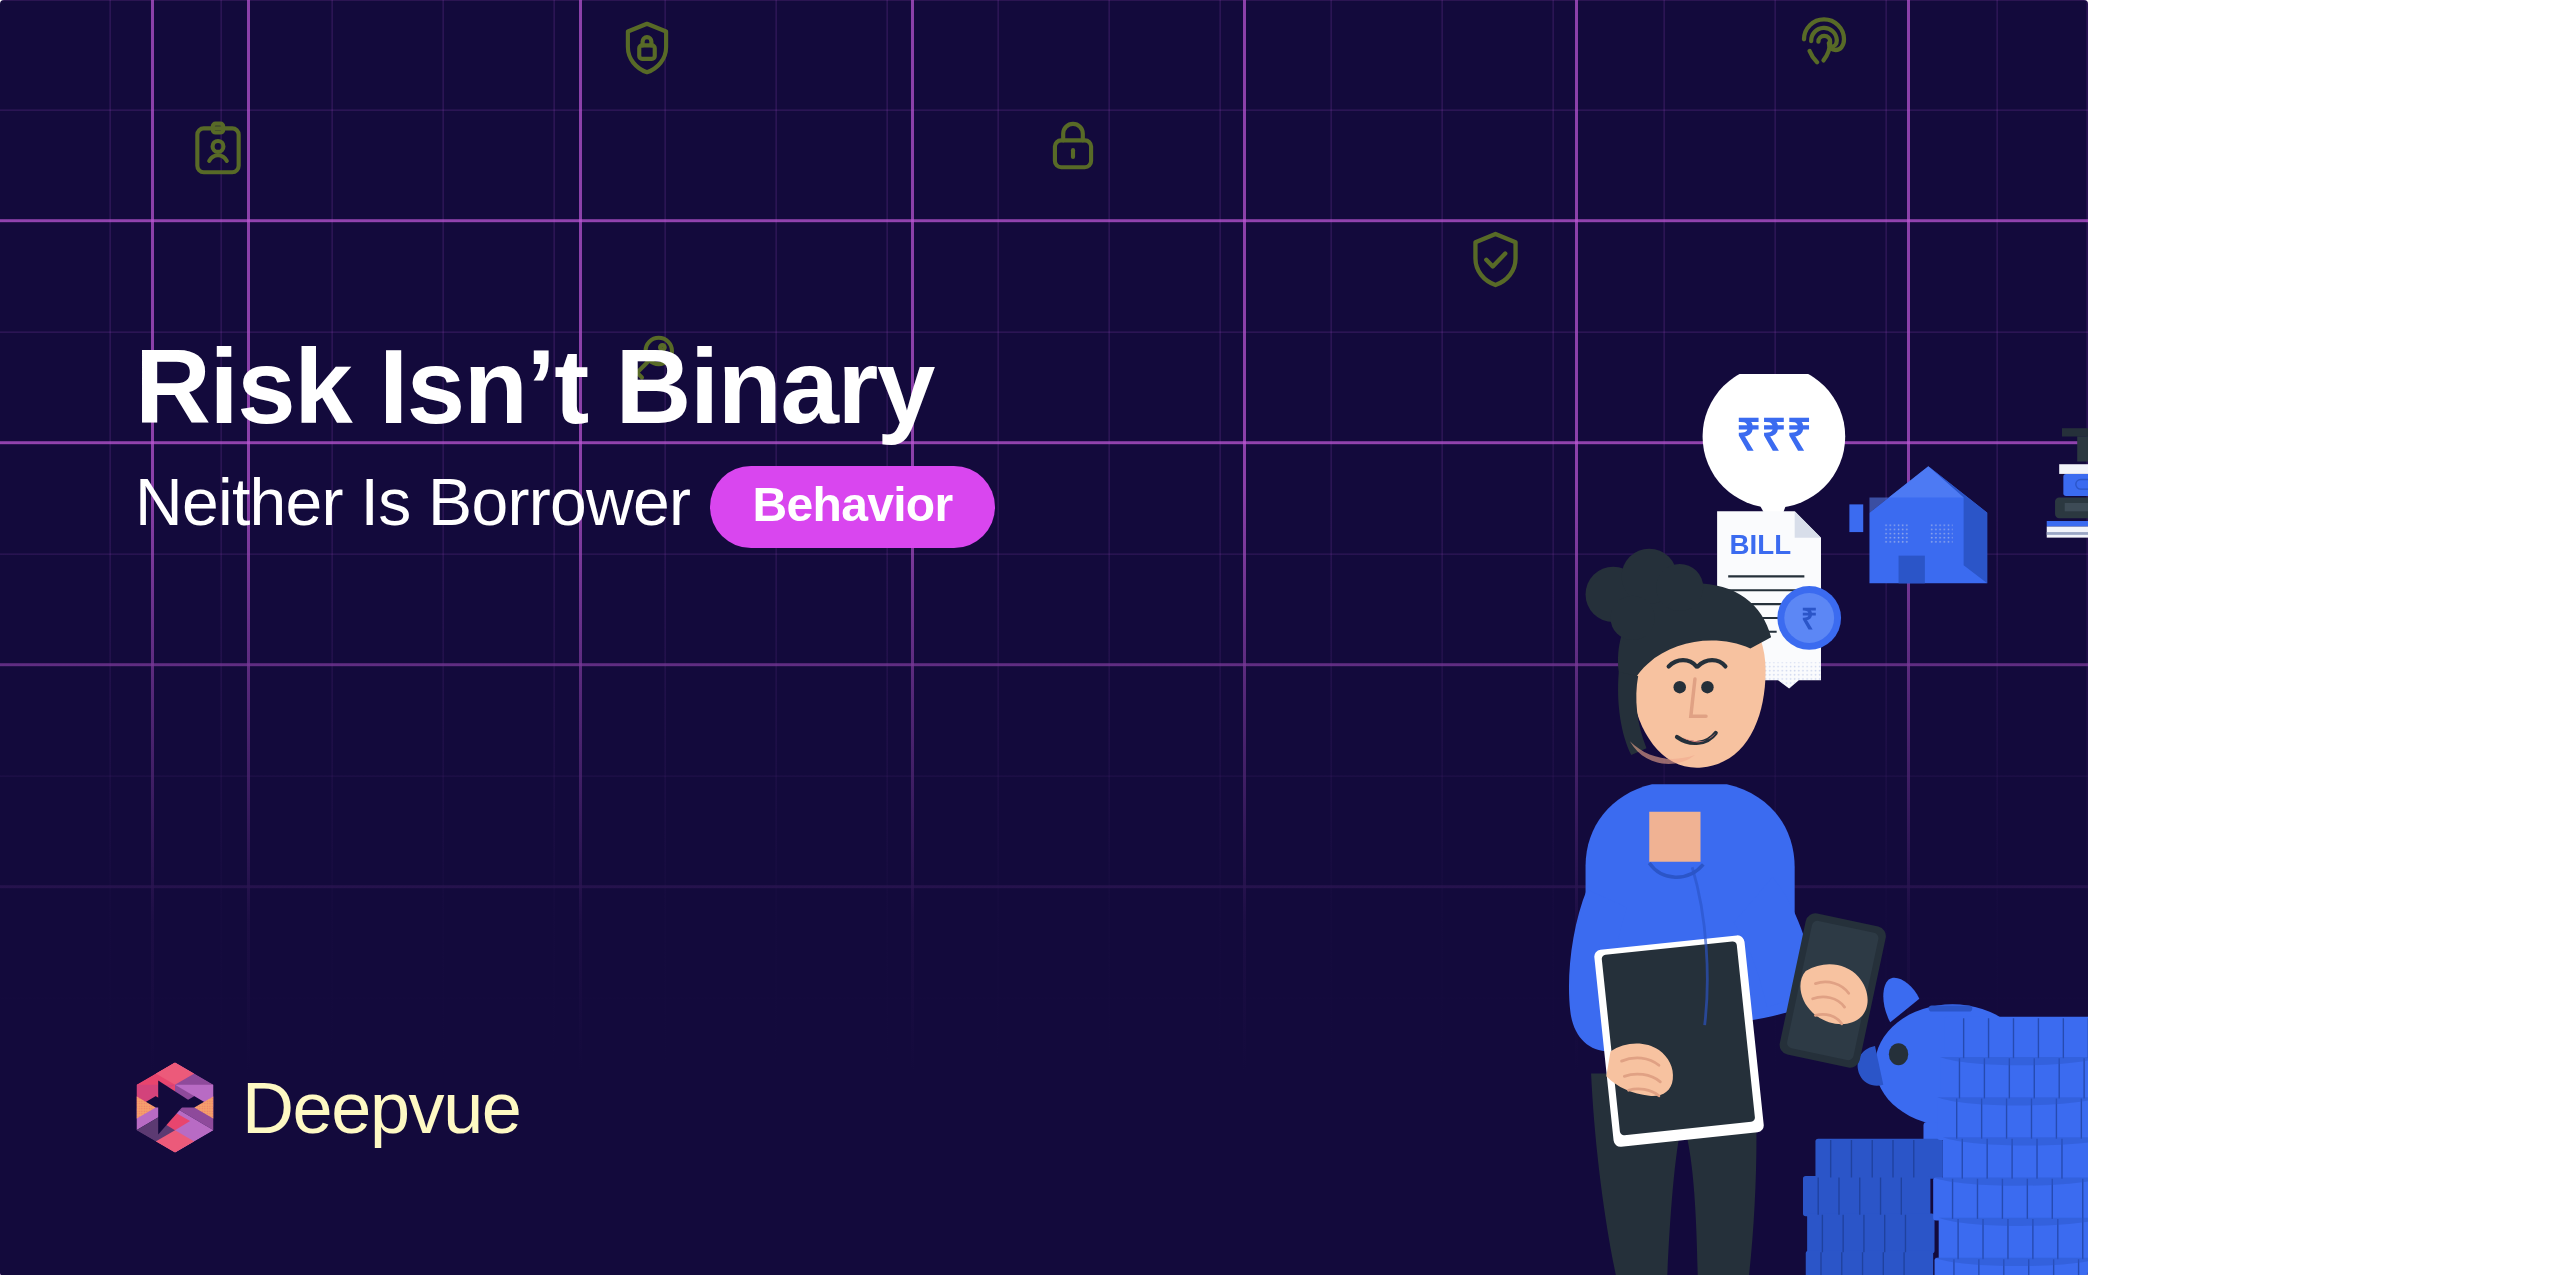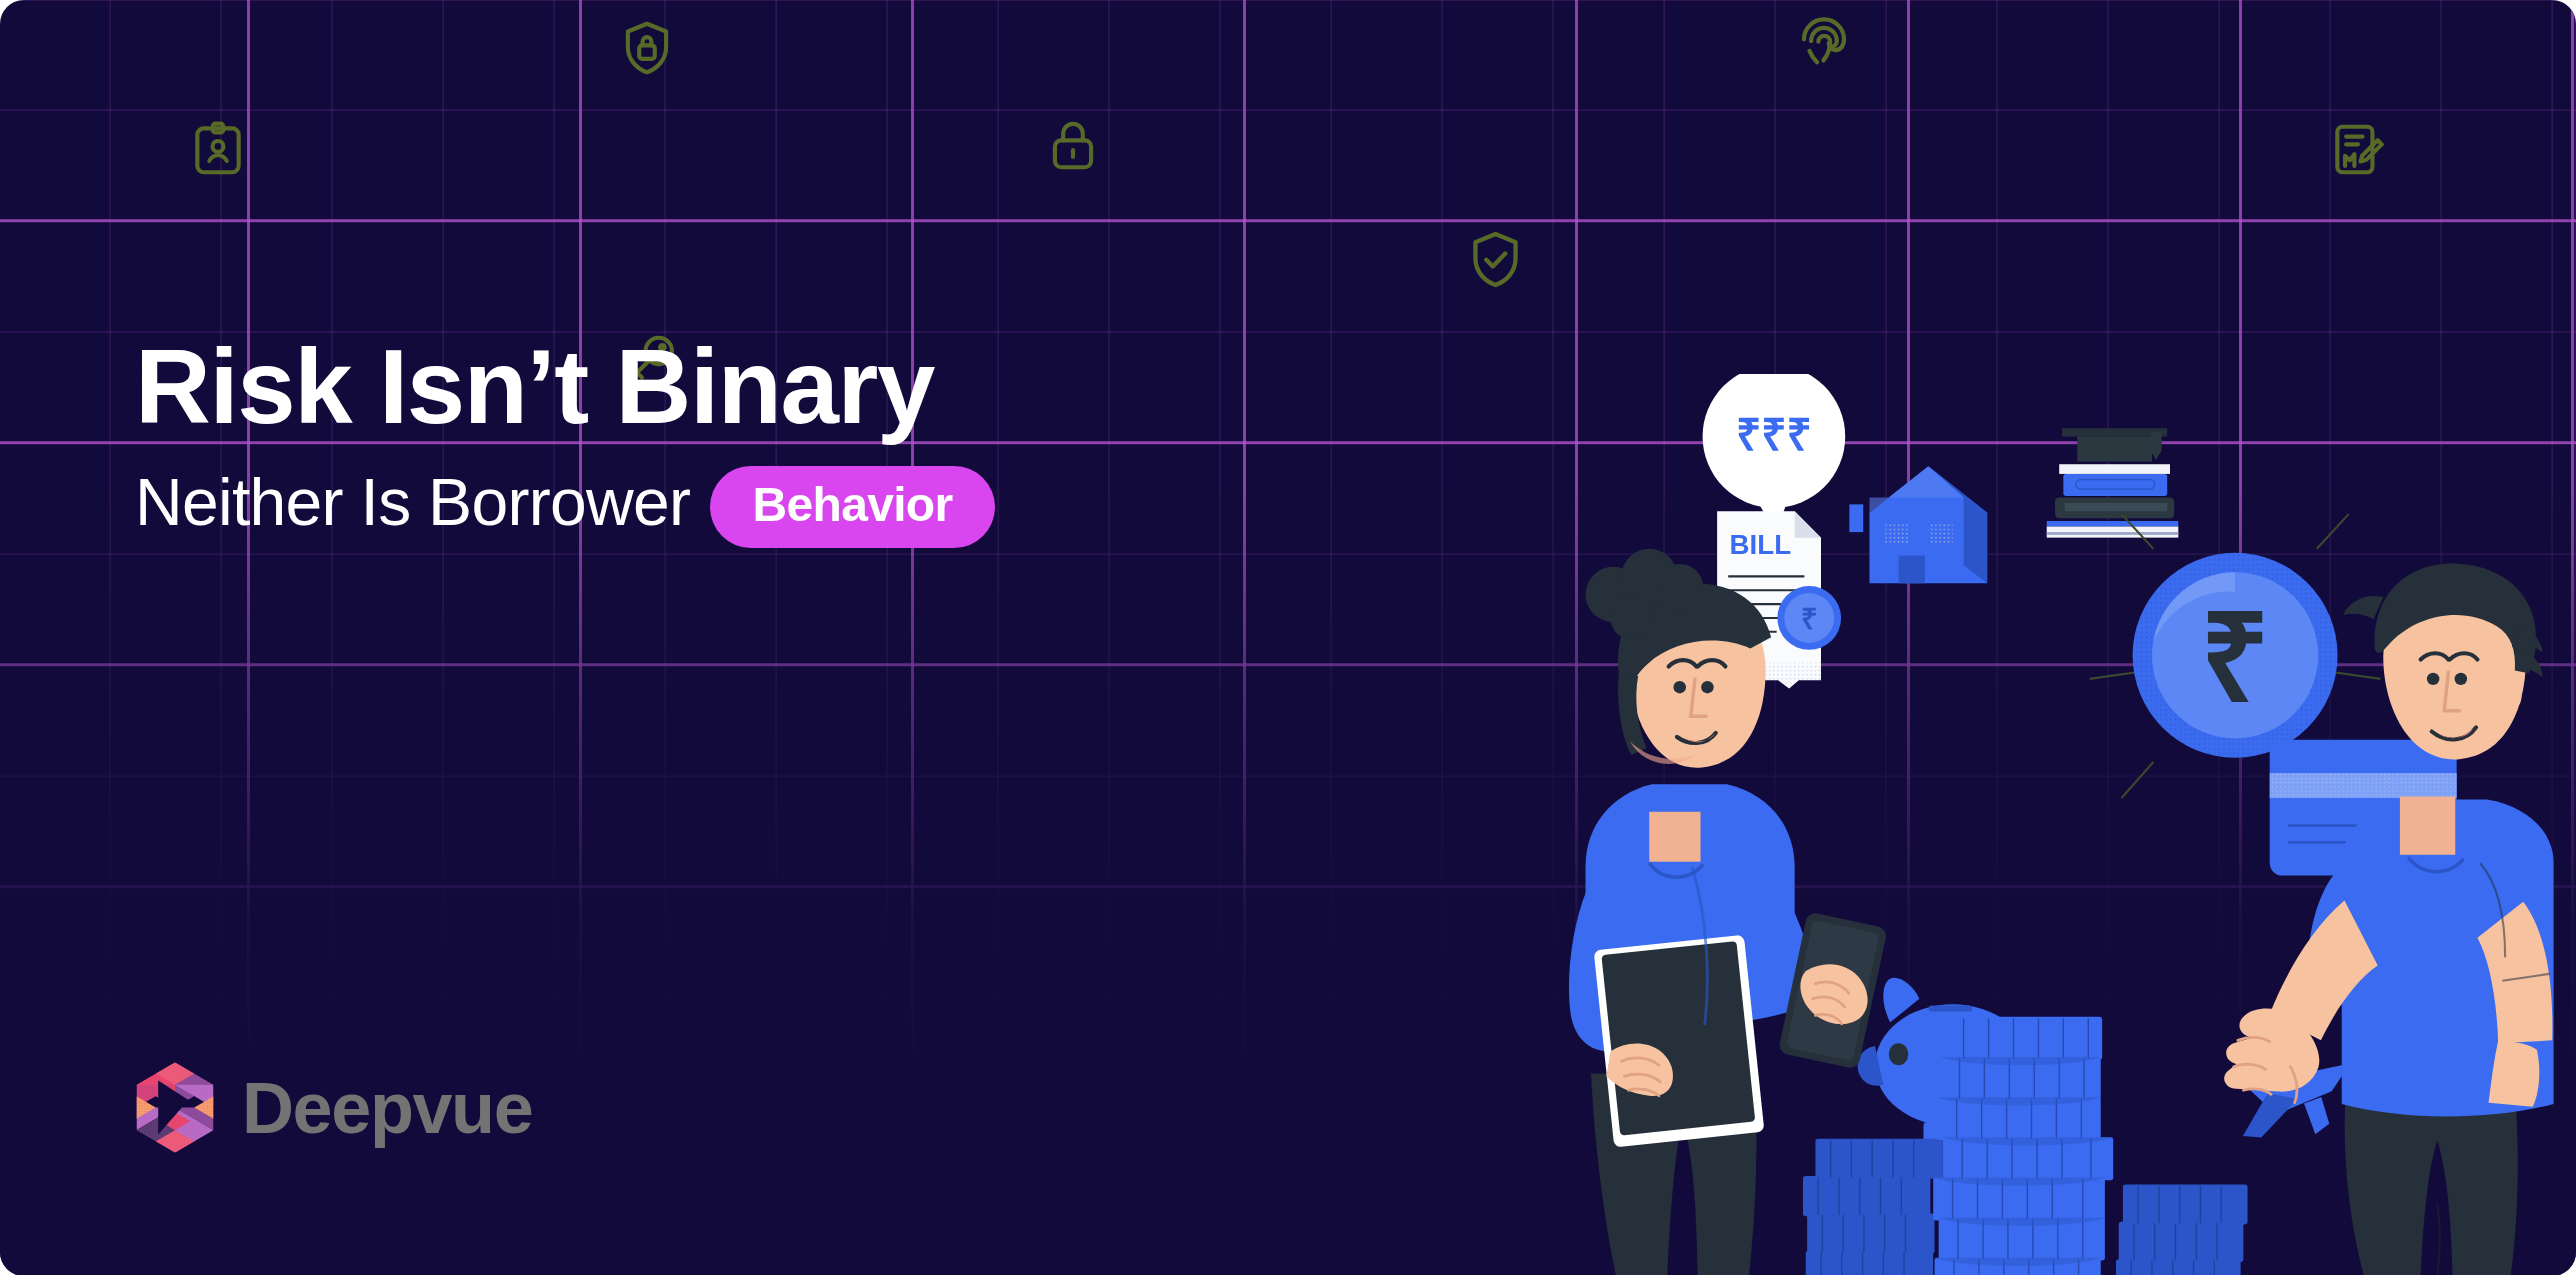--- a/index.html
+++ b/index.html
@@ -1,21 +1,21 @@
 <!DOCTYPE html>
 <html style="font-size:11px"><head>
 <meta charset="utf-8">
 <style>
   html,body{margin:0;padding:0;background:#ffffff;}
   body{width:2576px;height:1276px;overflow:hidden;font-family:"Liberation Sans",sans-serif;}
 
   #banner{
-    position:relative;width:2576px;height:1276px;
+    position:relative;width:2088px;height:1276px;
     background:#130a3c;
-    border-radius:24px;
+    border-radius:4px;
     overflow:hidden;
   }
 
   
   .grid-minor,.grid-major,.grid-fade{position:absolute;inset:0;pointer-events:none;}
   .grid-minor{
     background-image:
       repeating-linear-gradient(to right,  rgba(150,70,190,.30) 0 1.4px, transparent 1.4px 111px),
       repeating-linear-gradient(to bottom, rgba(150,70,190,.30) 0 1.4px, transparent 1.4px 111px);
     background-position:-1.4px -1.4px;
@@ -53,21 +53,21 @@
   .pill{
     display:inline-block;margin-left:19.4px;
     background:#d946ef;color:#ffffff;
     font-size:48px;font-weight:700;letter-spacing:-0.7px;
     padding:15.2px 43px 19.4px;border-radius:692px;line-height:1;
   }
 
   
   .logo{position:absolute;left:133px;top:1062px;display:flex;align-items:center;gap:25px;}
   .logo-mark{width:84px;height:91px;display:block;}
-  .logo-word{font-size:72px;font-weight:700;color:#737373;letter-spacing:-1.4px;line-height:1;}
+  .logo-word{font-size:72px;font-weight:400;color:#fef9c3;letter-spacing:-1.4px;line-height:1;}
 
   
   .illus{position:absolute;left:1544px;top:374px;width:1011px;height:902px;}
   .illus svg{display:block;width:100%;height:100%;}
 </style>
 </head>
 <body>
 
 <div id="banner">
 

